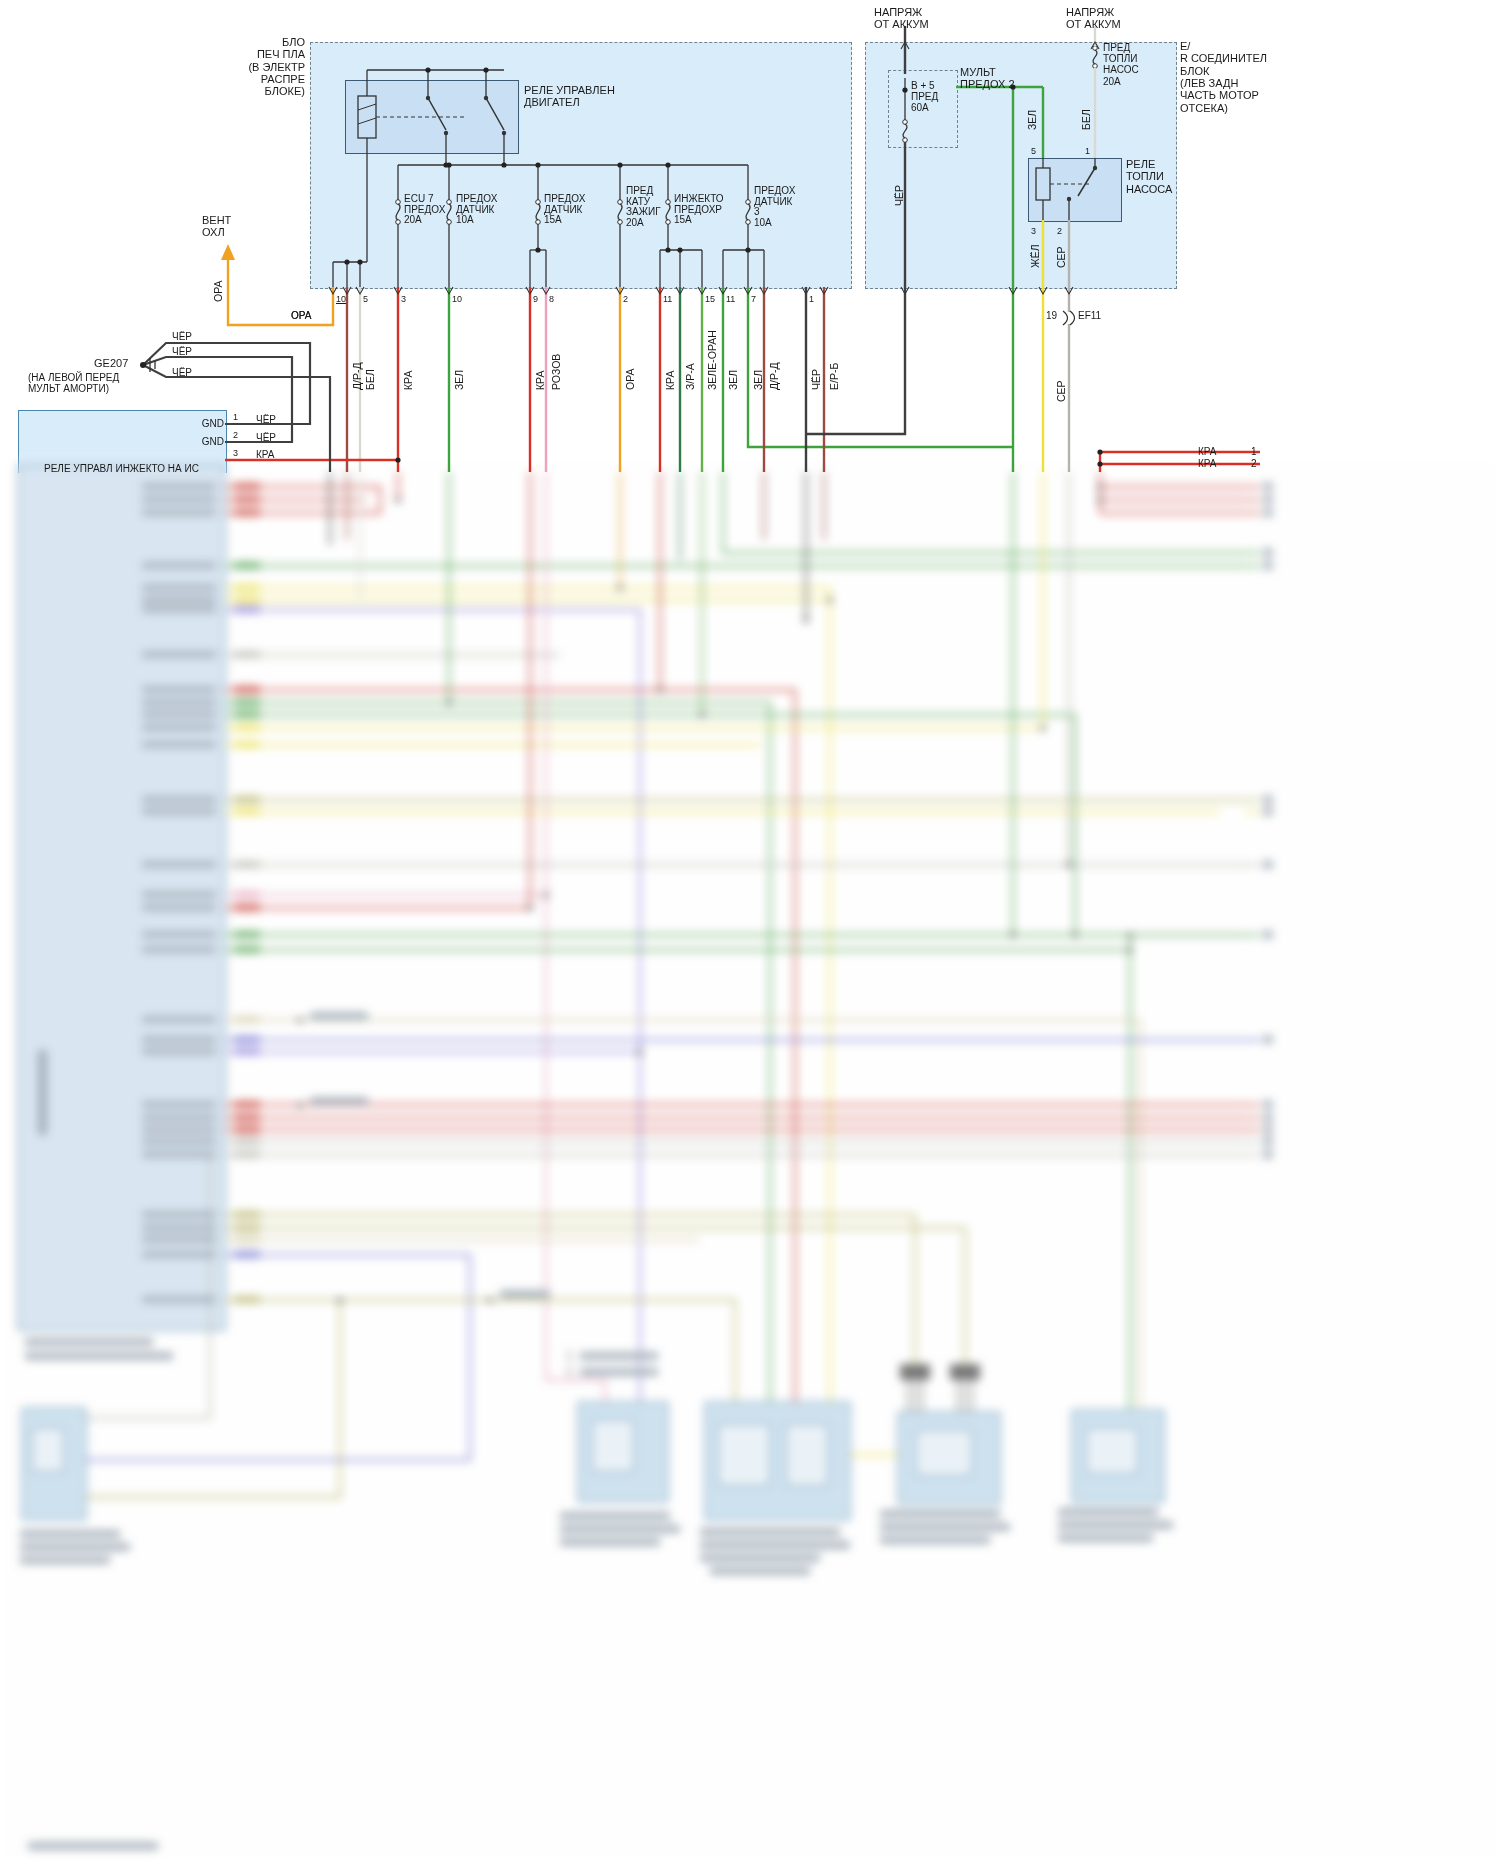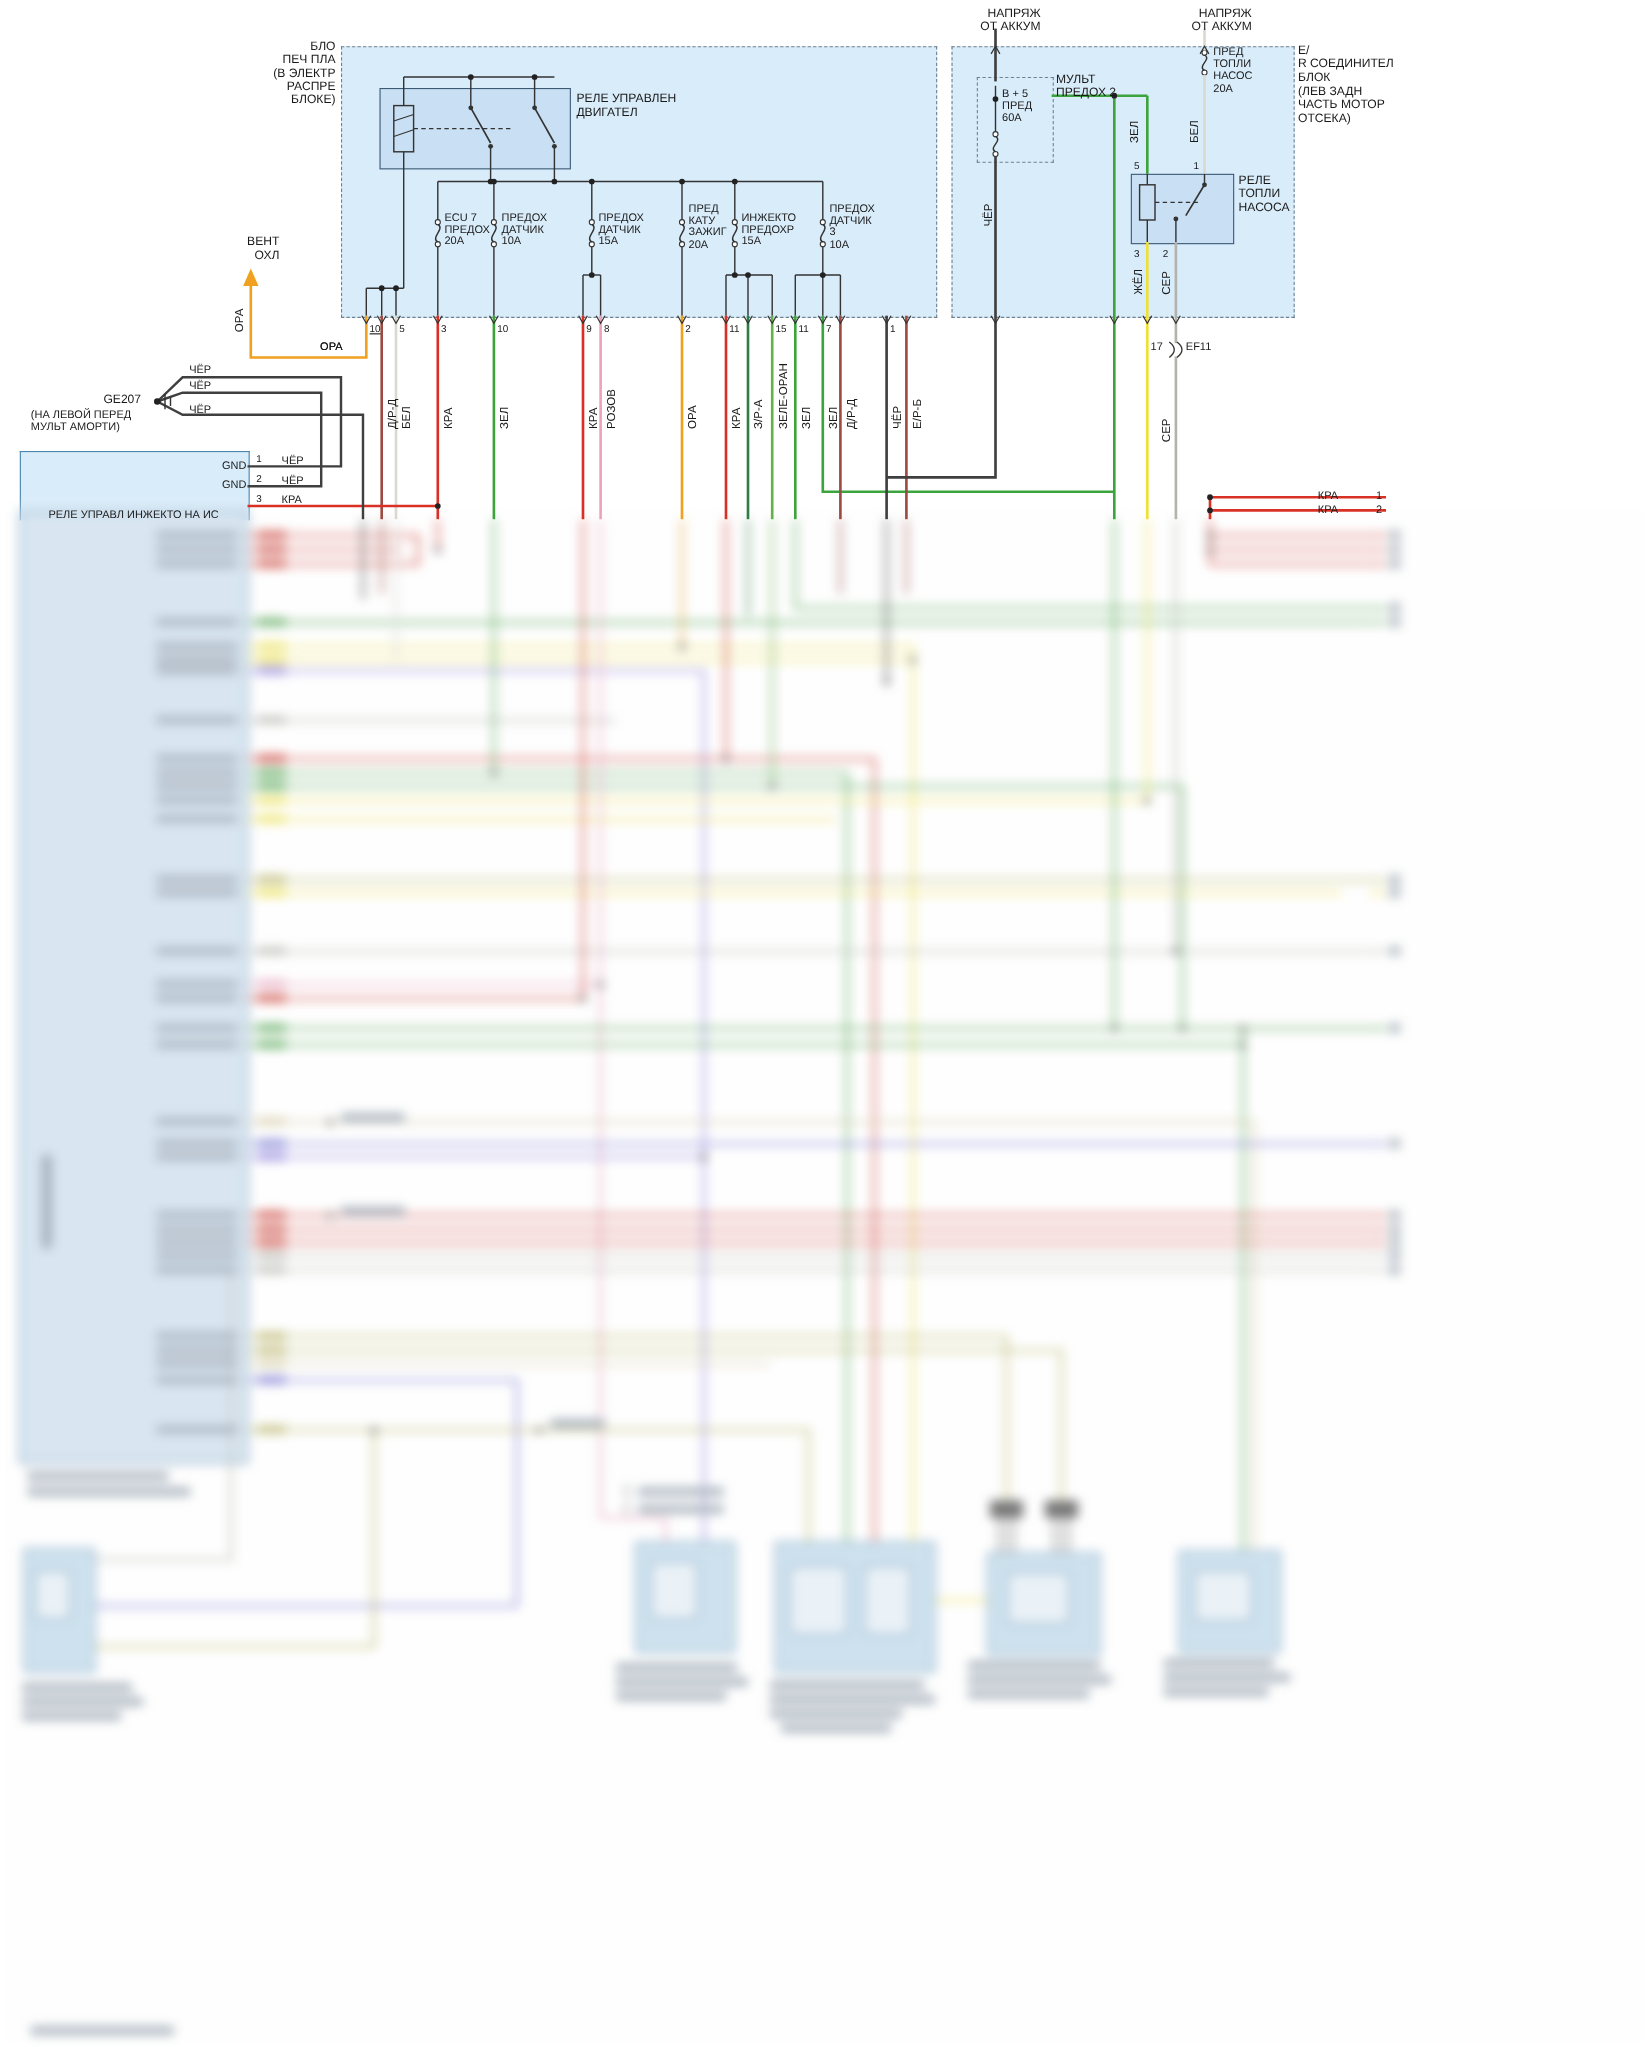--- a/index.html
+++ b/index.html
@@ -1,20 +1,20 @@
 <!DOCTYPE html>
 <html><head>
 <meta charset="utf-8">
 <style>
   html,body{margin:0;padding:0;background:#fff}
   #canvas{position:relative;width:1500px;height:1861px;background:#fff;overflow:hidden;
           font-family:"Liberation Sans","DejaVu Sans",sans-serif;color:#1a1a1a}
   .t{position:absolute;font-size:11px;line-height:1.12;white-space:pre-line}
   .t.r{text-align:right}
-  .t.c{text-align:right}
+  .t.c{text-align:left}
   .t.s{font-size:10px}
   .t.xs{font-size:9px}
   .v{position:absolute;font-size:10.5px;white-space:nowrap;transform:rotate(-90deg);transform-origin:0 0}
   .box{position:absolute;background:#d9ecfa;border:1.6px dashed #70818f}
   .dbox{position:absolute;background:transparent;border:1.4px dashed #70818f}
   .sbox{position:absolute;background:#c9e0f4;border:1.4px solid #3d5a75}
   svg{position:absolute;left:0;top:0}
   .blurwrap{position:absolute;left:0;top:0;width:1500px;height:1861px;
             filter:blur(4.6px) saturate(.88) contrast(.9) brightness(1.04)}
 </style>
@@ -510,21 +510,21 @@
   <div class="v" style="left:1026px;top:130px">ЗЕЛ</div>
   <div class="v" style="left:1080px;top:130px">БЕЛ</div>
   <div class="v" style="left:1029px;top:268px">ЖЁЛ</div>
   <div class="v" style="left:1055px;top:268px">СЕР</div>
   <div class="v" style="left:1055px;top:402px">СЕР</div>
 
   <div class="t xs" style="left:1031px;top:146px">5</div>
   <div class="t xs" style="left:1085px;top:146px">1</div>
   <div class="t xs" style="left:1031px;top:226px">3</div>
   <div class="t xs" style="left:1057px;top:226px">2</div>
-  <div class="t s" style="left:1046px;top:310px">17</div>
+  <div class="t s" style="left:1046px;top:310px">19</div>
   <div class="t s" style="left:1078px;top:310px">ЕF11</div>
 
 <div class="t s" style="left: 404px; top: 194px; line-height: 1.05;">ECU 7
 ПРЕДОХ
 20A</div>
     <div class="t s" style="left: 456px; top: 194px; line-height: 1.05;">ПРЕДОХ
 ДАТЧИК
 10A</div>
     <div class="t s" style="left: 544px; top: 194px; line-height: 1.05;">ПРЕДОХ
 ДАТЧИК

